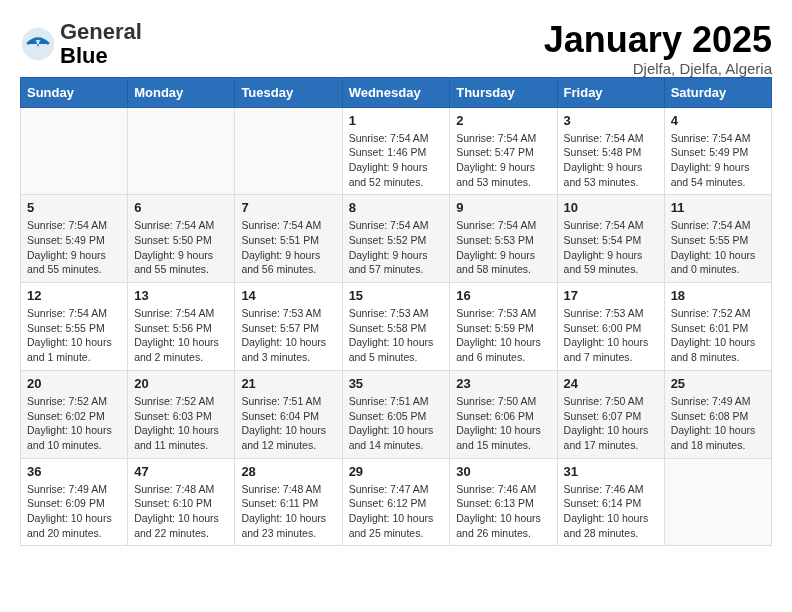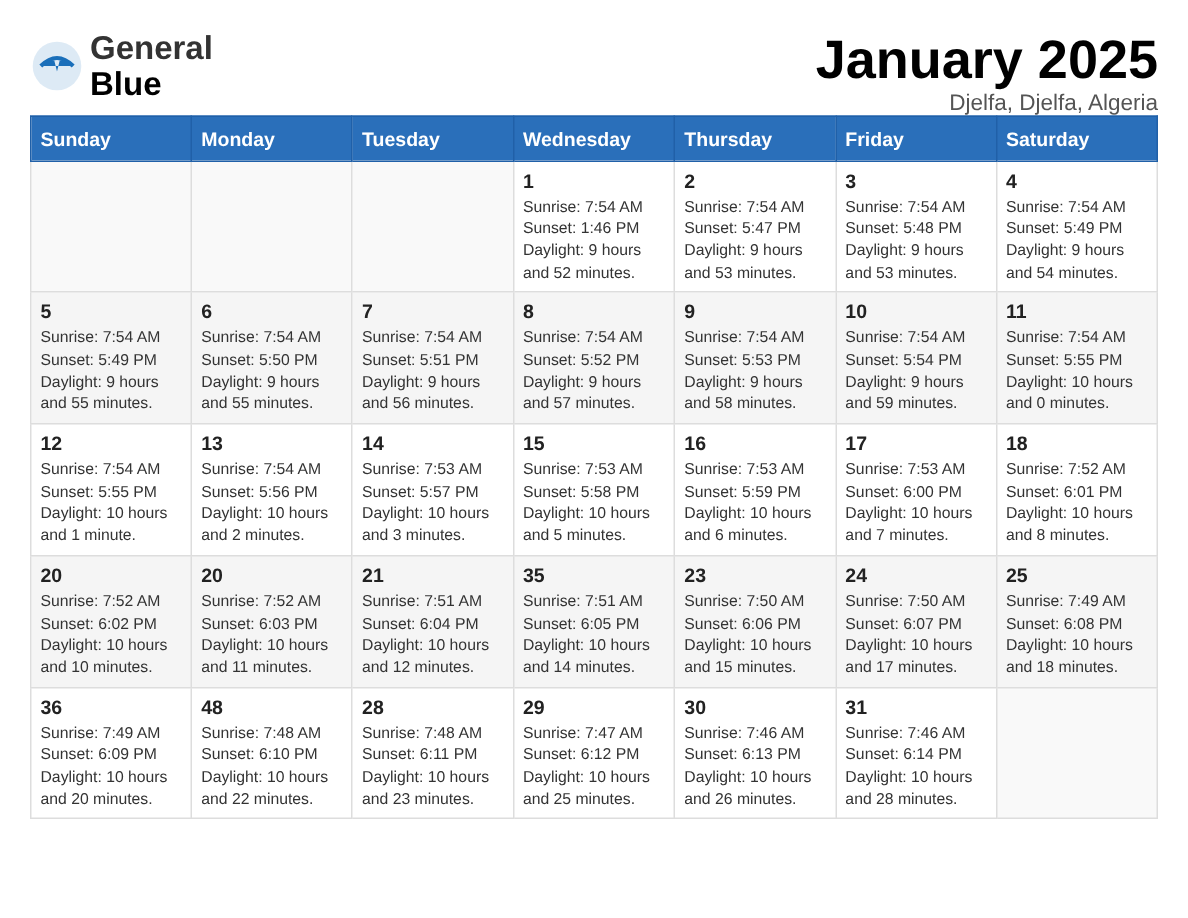--- a/index.html
+++ b/index.html
@@ -286,21 +286,21 @@
         </td>
       </tr>
       <tr>
         <td>
           <div class="day-number">36</div>
           <div class="day-info">Sunrise: 7:49 AM
 Sunset: 6:09 PM
 Daylight: 10 hours and 20 minutes.</div>
         </td>
         <td>
-          <div class="day-number">48</div>
+          <div class="day-number">47</div>
           <div class="day-info">Sunrise: 7:48 AM
 Sunset: 6:10 PM
 Daylight: 10 hours and 22 minutes.</div>
         </td>
         <td>
           <div class="day-number">28</div>
           <div class="day-info">Sunrise: 7:48 AM
 Sunset: 6:11 PM
 Daylight: 10 hours and 23 minutes.</div>
         </td>

